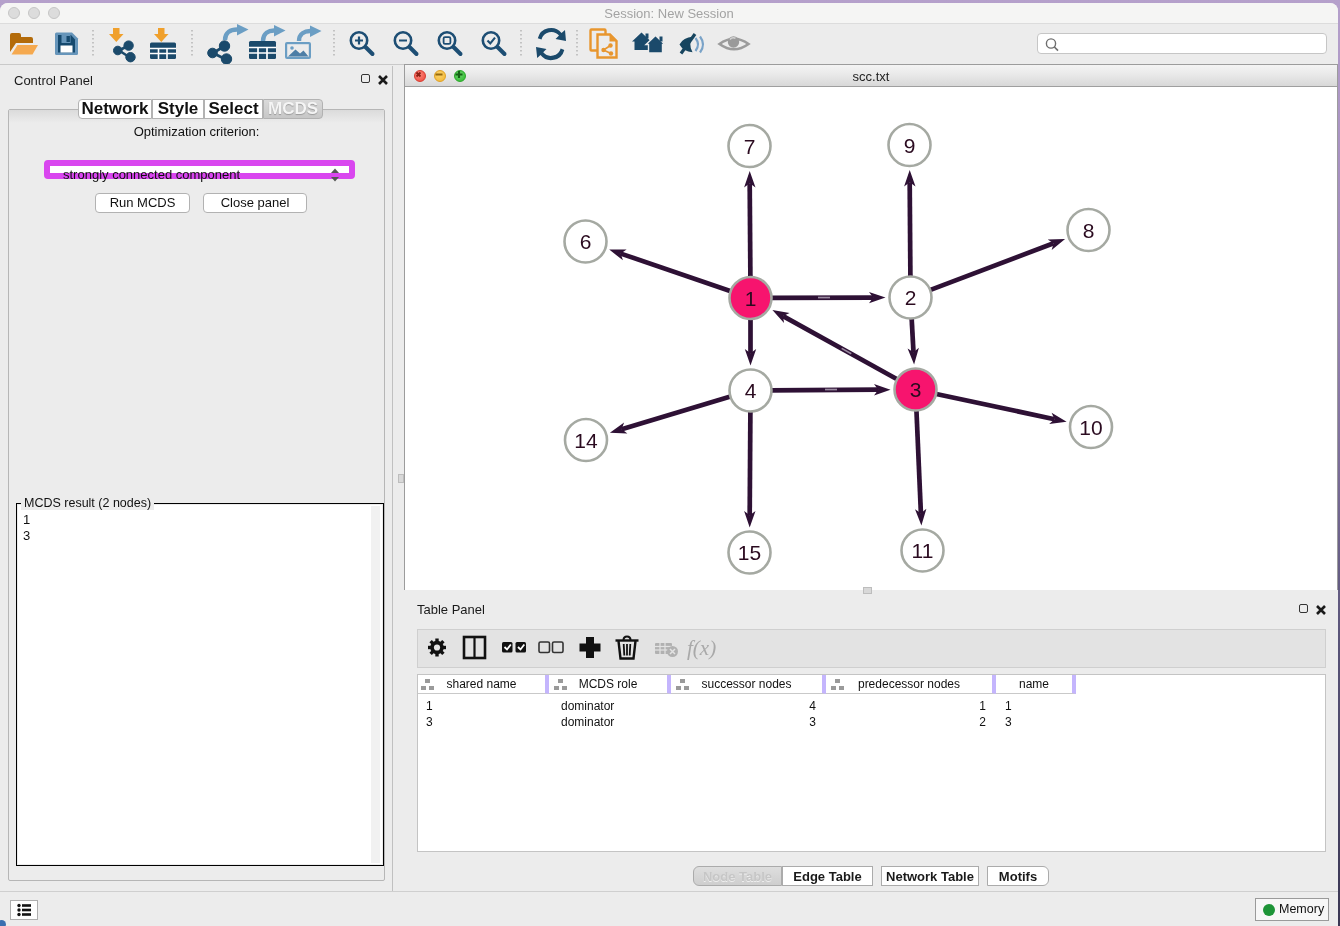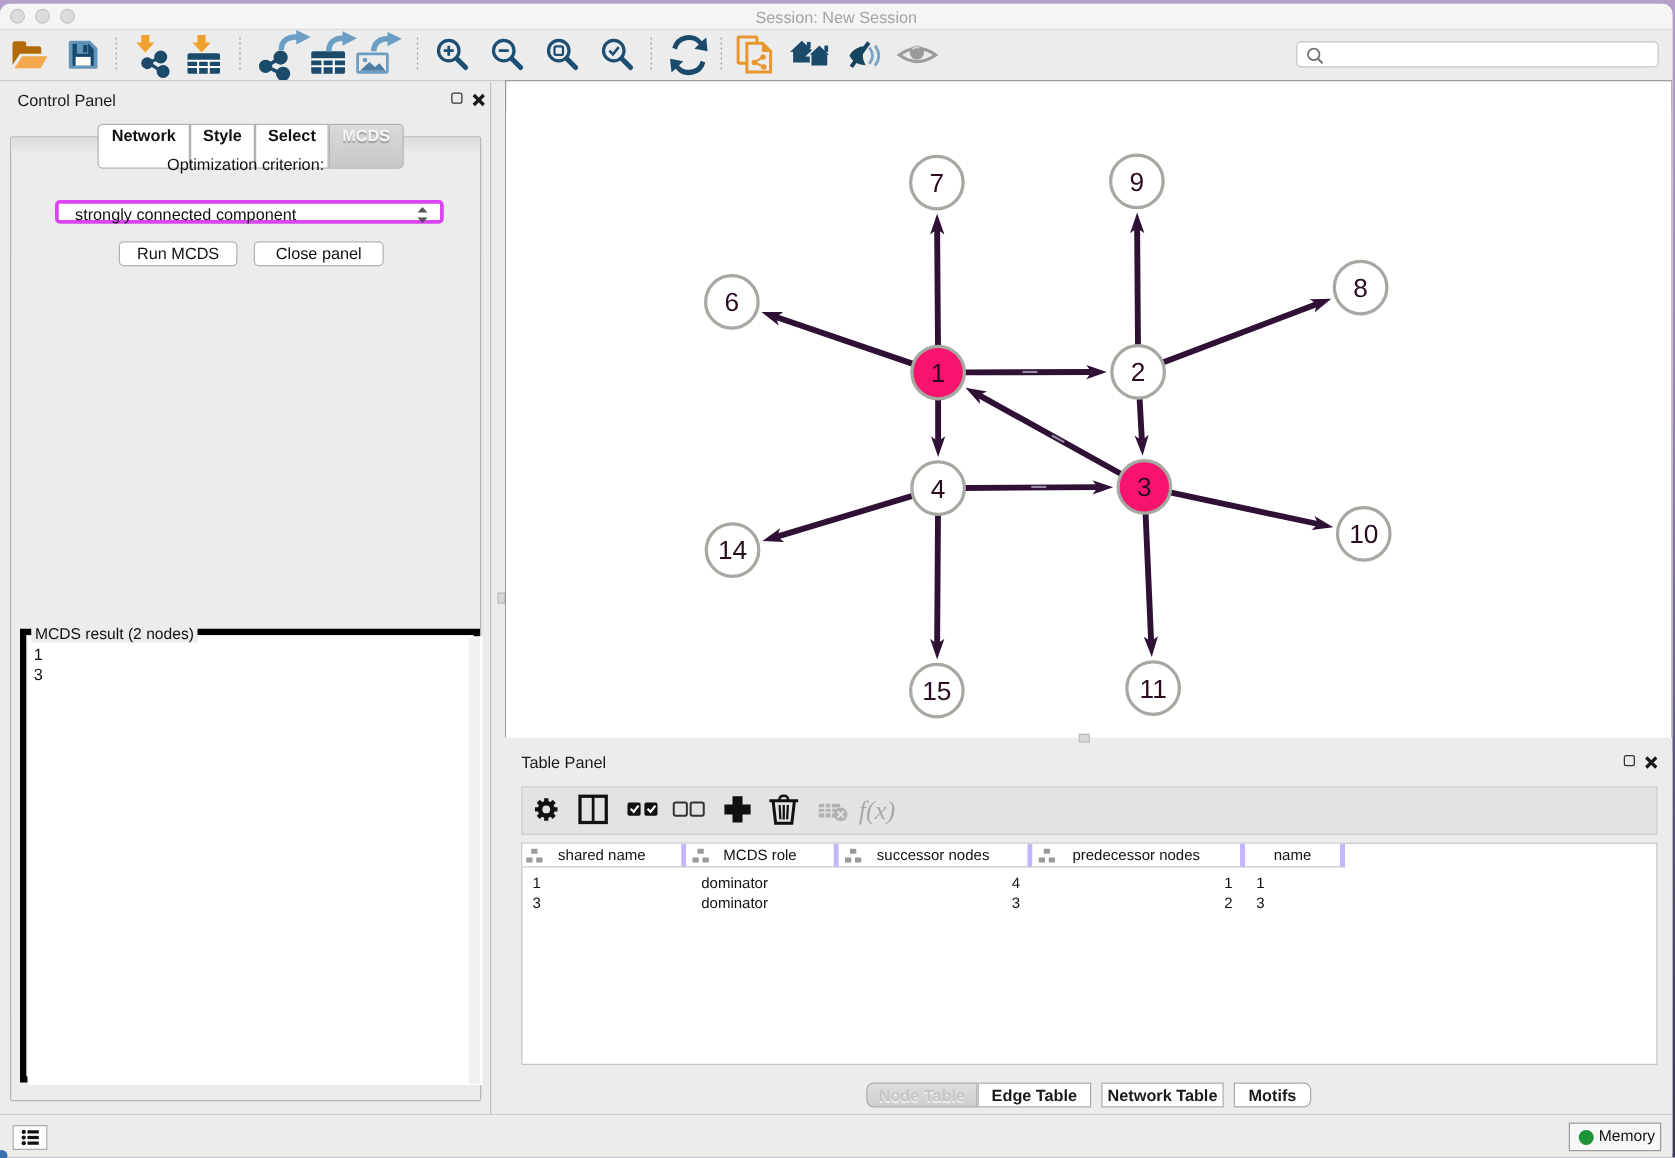--- a/index.html
+++ b/index.html
@@ -18,30 +18,30 @@
 
 #toolbar { position:absolute; top:21px; left:0; width:100%; height:41px; background:#ececec;
   border-bottom:1px solid #c9c9c9; }
 #search { position:absolute; top:9px; left:1037px; width:290px; height:21px; background:#fff;
   border:1px solid #c6c6c6; border-radius:4px; }
 
 #cpanel { position:absolute; top:63px; left:0; width:393px; height:825px; background:#ececec;
   border-right:1px solid #c0c0c0;padding-left:44px; }
 .paneltitle { font-size:13px; color:#1a1a1a; }
 .minbtn { position:absolute; width:9px; height:9px; border:1.5px solid #333; border-radius:2px; }
-.tabbtn { position:absolute; top:33px; height:36px; background:#fff; border:1px solid #b2b2b2;
-  font-size:13px; font-weight:bold; color:#111; text-align:center; line-height:17px; }
+.tabbtn { position:absolute; top:33px; height:20px; background:#fff; border:1px solid #b2b2b2;
+  font-size:17px; font-weight:bold; color:#111; text-align:center; line-height:17px; }
 #tabpane { position:absolute; top:43px; left:8px; width:377px; height:772px;
   border:1px solid #b6b6b6; border-radius:2px; background:#ececec; }
 #optlabel { position:absolute; top:58px; left:0; width:393px; text-align:center; font-size:13px; color:#111; }
 #combo { position:absolute; top:94px; left:44px; width:311px; height:19px; background:#fff;
-  border:3px solid #d946ef; border-radius:4px; font-size:13px; color:#111; line-height:17px; padding-left:13px; }
+  border:6px solid #d946ef; border-radius:4px; font-size:13px; color:#111; line-height:17px; padding-left:13px; }
 .pbtn { position:absolute; top:127px; height:20px; background:#fff; border:1px solid #b2b2b2;
   border-radius:4px; font-size:13px; color:#111; text-align:center; line-height:18px; }
-#fieldset { position:absolute; top:437px; left:16px; width:368px; height:363px; border:5px solid #000000; }
+#fieldset { position:absolute; top:437px; left:16px; width:368px; height:363px; border:1px solid #000000; }
 #fslabel { position:absolute; top:-8px; left:4px; background:#ececec; font-size:12.5px; color:#111; padding:0 3px; z-index:3; }
 #fsinner { position:absolute; top:1px; left:1px; width:364px; height:359px; background:#fff;
   font-size:13px; color:#111; line-height:16px; padding:7px 0 0 5px; }
 #fsscroll { position:absolute; top:1px; right:2px; width:9px; height:357px; background:#f1f1f1; }
 
 #netwin { position:absolute; top:61px; left:404px; width:934px; height:526px;
   border:1px solid #9c9c9c; border-bottom:none; background:#fff; }
 #nettitle { position:absolute; top:0; left:0; width:100%; height:22px;
   background:linear-gradient(180deg,#f4f4f4 0%,#e9e9e9 45%,#d8d8d8 100%);
   border-bottom:1px solid #9f9f9f; }
@@ -231,20 +231,32 @@
   </div>
   <div class="pbtn" style="left:95px;width:95px">Run MCDS</div>
   <div class="pbtn" style="left:203px;width:104px">Close panel</div>
   <div id="fieldset">
     <div id="fslabel">MCDS result (2 nodes)</div>
     <div id="fsinner">1<br>3<div id="fsscroll"></div></div>
   </div>
 </div>
 
 <div id="netwin">
+  <div id="nettitle">
+    <div class="mac" style="left:9px;background:radial-gradient(circle at 40% 35%,#fb8a7e,#ef4438);border:1px solid #d63a2f"></div>
+    <div class="mac" style="left:29px;background:radial-gradient(circle at 40% 35%,#fbd46e,#f2b42e);border:1px solid #dfa023"></div>
+    <div class="mac" style="left:49px;background:radial-gradient(circle at 40% 35%,#6fd86f,#2bb62b);border:1px solid #27a627"></div>
+    <svg width="70" height="14" style="position:absolute;left:6px;top:4px">
+      <path d="M5.5 3.5 L9.5 7.5 M9.5 3.5 L5.5 7.5" stroke="#8c1f14" stroke-width="1.8"></path>
+      <line x1="24.5" y1="5.5" x2="31.5" y2="5.5" stroke="#96690c" stroke-width="2.2"></line>
+      <line x1="44.5" y1="5.5" x2="51.5" y2="5.5" stroke="#156315" stroke-width="2.2"></line>
+      <line x1="48" y1="2" x2="48" y2="9" stroke="#156315" stroke-width="2.2"></line>
+    </svg>
+    <div id="netname">scc.txt</div>
+  </div>
   <div id="netcanvas">
     <svg width="933" height="503" viewBox="0 0 933 503" font-family="Liberation Sans,sans-serif" style="position:absolute;top:-1px;left:-1px">
 <g stroke="#2e1135" stroke-width="4.7" fill="none">
 <line x1="346.4" y1="191.0" x2="345.7" y2="96.3"></line>
 <line x1="327.6" y1="204.5" x2="216.8" y2="166.6"></line>
 <line x1="366.5" y1="210.9" x2="469.2" y2="210.6"></line>
 <line x1="346.5" y1="231.0" x2="346.5" y2="266.2"></line>
 <line x1="506.4" y1="190.5" x2="505.7" y2="95.3"></line>
 <line x1="525.2" y1="203.4" x2="649.6" y2="156.2"></line>
 <line x1="507.6" y1="230.5" x2="509.5" y2="265.3"></line>

